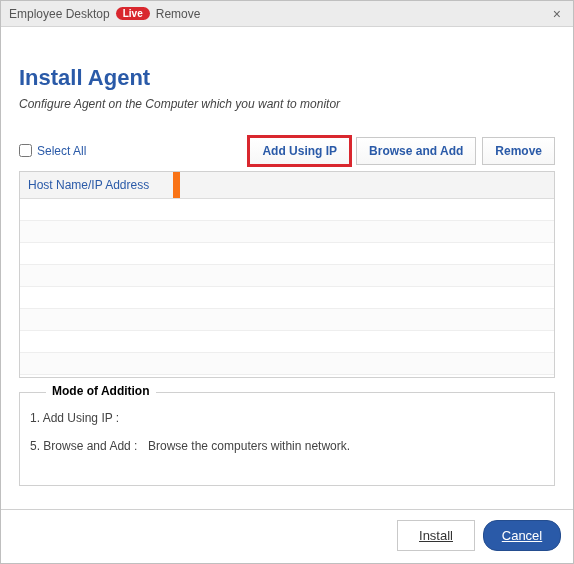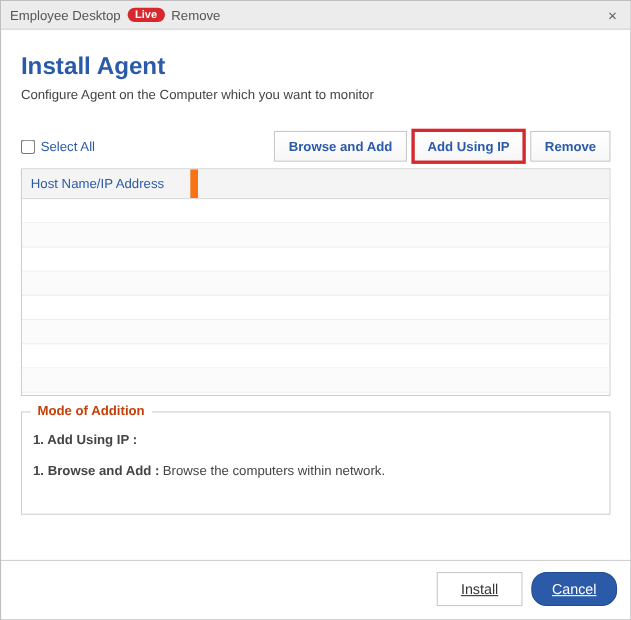--- a/index.html
+++ b/index.html
@@ -57,39 +57,40 @@
     line-height: 1;
     padding: 2px 4px;
   }
   .content {
     flex: 1;
     padding: 14px 18px 10px 18px;
     display: flex;
     flex-direction: column;
   }
   h1.page-title {
-    margin: 6px 0 6px 0;
+    margin: 24px 0 6px 0;
     font-size: 22px;
     color: #2a5aa8;
     font-weight: bold;
   }
   .subtitle {
     font-size: 12px;
     color: #444;
     margin-bottom: 26px;
+    font-style: italic;
   }
   .toolbar-row {
     display: flex;
     align-items: center;
     justify-content: space-between;
     margin-bottom: 4px;
   }
   .select-all {
     display: flex;
-    align-items: flex-end;
+    align-items: flex-start;
     gap: 5px;
     color: #2a5aa8;
     font-size: 12px;
   }
   .select-all input[type=checkbox] {
     width: 13px; height: 13px;
     margin: 0;
   }
   .btn-group {
     display: flex;
@@ -137,34 +138,34 @@
   .grid-row:nth-child(even) { background: #fbfbfb; }
   .mode-box {
     border: 1px solid #d0d0d0;
     margin-top: 14px;
     padding: 12px 10px 18px 10px;
     position: relative;
   }
   .mode-box .legend {
     position: absolute;
     top: -9px;
-    left: 8px;
+    left: 26px;
     background: #fff;
     padding: 0 6px;
     font-weight: bold;
     font-size: 12px;
-    color: #c2410c;
+    color: #000000;
   }
   .mode-line {
     font-size: 12px;
     color: #444;
     margin: 6px 0 14px 0;
     display: flex;
   }
-  .mode-label { width: 118px; font-weight: bold; }
+  .mode-label { width: 118px; }
   .footer {
     border-top: 1px solid #d0d0d0;
     padding: 10px 12px 12px 12px;
     display: flex;
     justify-content: flex-end;
     gap: 8px;
   }
   .footer .fbtn {
     min-width: 78px;
     padding: 7px 10px;
@@ -200,22 +201,22 @@
 
     <h1 class="page-title">Install Agent</h1>
     <div class="subtitle">Configure Agent on the Computer which you want to monitor</div>
 
     <div class="toolbar-row">
       <label class="select-all">
         <input type="checkbox" style="">
         <span>Select All</span>
       </label>
       <div class="btn-group">
+        <div class="btn highlight">Add Using IP</div>
         <div class="btn">Browse and Add</div>
-        <div class="btn highlight">Add Using IP</div>
         <div class="btn">Remove</div>
       </div>
     </div>
 
     <div class="grid">
       <div class="grid-header">
         <div class="col col-hostname">Host Name/IP Address</div>
         <div class="col col-rest"></div>
       </div>
       <div class="grid-body" id="grid-body">
@@ -230,21 +231,21 @@
         </div>
     </div>
 
     <div class="mode-box">
       <div class="legend">Mode of Addition</div>
       <div id="mode-items">
           <div class="mode-line">
             <span class="mode-label">1. Add Using IP :</span>
           </div>
           <div class="mode-line">
-            <span class="mode-label">1. Browse and Add :</span>
+            <span class="mode-label">5. Browse and Add :</span>
             <span>Browse the computers within network.</span>
           </div>
         </div>
     </div>
 
   </div>
 
   <div class="footer">
     <div class="fbtn">Install</div>
     <div class="fbtn primary">Cancel</div>

